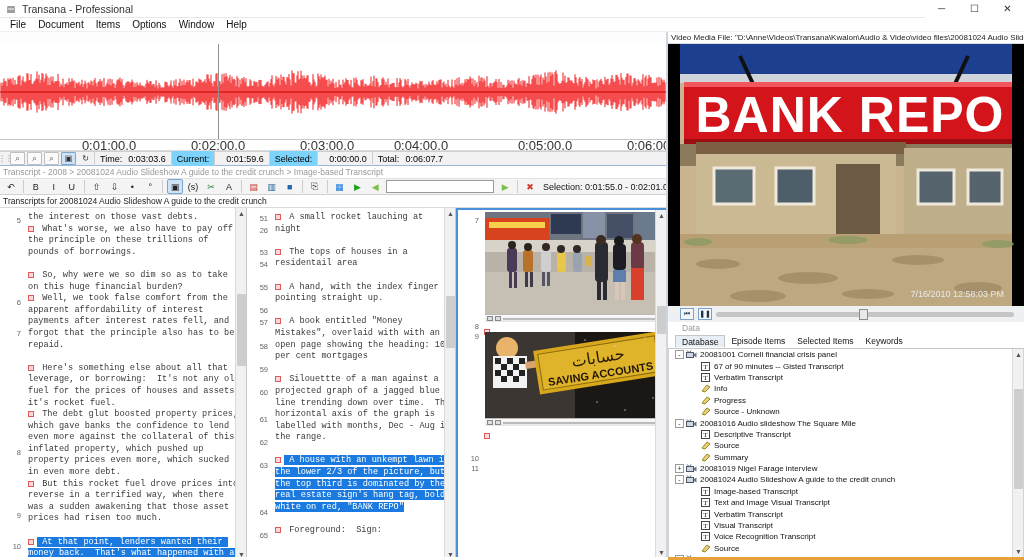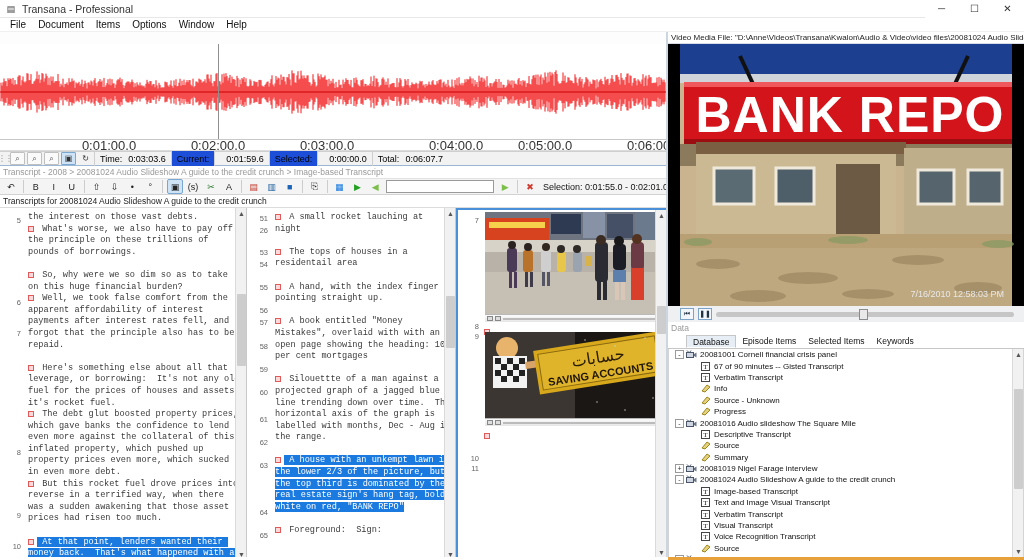--- a/index.html
+++ b/index.html
@@ -78,21 +78,21 @@
     border-radius:1px;
   }
   .tb-btn.active { background:#cfe3f7; border-color:#7aa7d0; }
   .tb-btn.nob { border:none; background:transparent; }
   .field {
     height:15px; border-left:1px solid #cfcfcf; display:flex; align-items:center;
     font-size:9px; padding:0 5px; white-space:nowrap;
   }
   .field .lbl { color:#000; }
   .field .val { color:#000; margin-left:6px; }
-  .field.sunken { background:#1d4ed8;text-align:right; }
+  .field.sunken { background:#7dd3fc;text-align:right; }
 
   
   .tw-title {
     position:absolute; left:0; top:166px; width:668px; height:12px;
     background:#ffffff; color:#9a9a9a; font-size:8.5px; padding-left:3px; line-height:12px;
     white-space:nowrap; overflow:hidden;
   }
   .tw-toolbar {
     position:absolute; left:0; top:178px; width:668px; height:17px;
     background:#f4f4f4; border-top:1px solid #e2e2e2; border-bottom:1px solid #d2d2d2;
@@ -216,26 +216,26 @@
     width:20px; height:12px; border:1px solid #9a9a9a; background:#f0f0f0; margin-right:4px;
     display:flex; align-items:center; justify-content:center;
   }
   .zoom-pct { font-size:8px; color:#222; margin-right:3px; }
 
   
   .data-panel {
     position:absolute; left:668px; top:322px; width:356px; height:238px; background:#ffffff;
   }
   .data-label {
-    height:13px; font-size:8.5px; color:#9a9a9a; padding-left:3px; line-height:13px;
+    height:13px; font-size:8.5px; color:#9a9a9a; padding-left:14px; line-height:13px;
     background:#ffffff;
   }
   .data-tabs {
     height:14px; display:flex; align-items:flex-end; border-bottom:1px solid #c6c6c6;
-    padding-left:18px; background:#ffffff;
+    padding-left:7px; background:#ffffff;
   }
   .dtab {
     font-size:8.5px; color:#111; padding:0 6px; height:13px; line-height:13px;
   }
   .dtab.active { background:#e8eef5; border:1px solid #c6c6c6; border-bottom:1px solid #ffffff; }
   .tree {
     position:relative; height:209px; background:#ffffff; overflow:hidden;
     border:1px solid #d4d4d4; border-top:none;
   }
   .tnode {
@@ -287,21 +287,21 @@
         <path d="M1 38.660290543658306 L1 57.339709456341694 M2 41.65584679072888 L2 54.34415320927112 M3 38.331054455262574 L3 57.668945544737426 M4 34.482171383402715 L4 61.517828616597285 M5 37.32630607769555 L5 58.67369392230445 M6 37.11853890116912 L6 58.88146109883088 M7 42.17328330714272 L7 53.82671669285728 M8 34.29587906476088 L8 61.70412093523912 M9 35.94129434777478 L9 60.05870565222522 M10 34.30566271102293 L10 61.69433728897707 M11 35.04005497828912 L11 60.95994502171088 M12 39.54268425145399 L12 56.45731574854601 M13 33.85963857199962 L13 62.14036142800038 M14 41.01035950228307 L14 54.98964049771693 M15 36.02355861313334 L15 59.97644138686666 M16 40.234820109156225 L16 55.765179890843775 M17 40.43075965964874 L17 55.56924034035126 M18 32.698701984672255 L18 63.301298015327745 M19 31.357357554734527 L19 64.64264244526547 M20 31.49752061777472 L20 64.50247938222529 M21 41.3302832650299 L21 54.6697167349701 M22 36.26420572350169 L22 59.73579427649831 M23 32.46529157964502 L23 63.53470842035498 M24 37.483304753144765 L24 58.516695246855235 M25 38.62100869492671 L25 57.37899130507329 M26 37.247688984992116 L26 58.752311015007884 M27 29.125057995668854 L27 66.87494200433115 M28 29.683309888693845 L28 66.31669011130616 M29 36.23923821486804 L29 59.76076178513196 M30 36.02468433967224 L30 59.97531566032776 M31 30.09711578229271 L31 65.90288421770728 M32 39.75166182930455 L32 56.24833817069545 M33 39.93461812739596 L33 56.06538187260404 M34 37.48425531825022 L34 58.51574468174978 M35 36.55430235984224 L35 59.44569764015776 M36 34.5838825943081 L36 61.4161174056919 M37 27.406075535553306 L37 68.5939244644467 M38 35.11684610583741 L38 60.88315389416259 M39 30.740434276916513 L39 65.25956572308348 M40 38.822967081224675 L40 57.177032918775325 M41 35.61518663360293 L41 60.38481336639707 M42 28.968500811362926 L42 67.03149918863707 M43 29.842404781743564 L43 66.15759521825643 M44 37.645940521246146 L44 58.354059478753854 M45 34.23996079462831 L45 61.76003920537169 M46 29.623112096714124 L46 66.37688790328588 M47 31.903215175209187 L47 64.09678482479082 M48 40.76295757589876 L48 55.23704242410124 M49 33.73025951824727 L49 62.26974048175273 M50 41.13303711166778 L50 54.86696288833222 M51 32.44346419850992 L51 63.55653580149008 M52 36.78377167426656 L52 59.21622832573344 M53 32.56910735958054 L53 63.43089264041946 M54 39.04702659474846 L54 56.95297340525154 M55 37.32601037843886 L55 58.67398962156114 M56 37.18039928842605 L56 58.81960071157395 M57 37.049009721621445 L57 58.950990278378555 M58 29.99035782991996 L58 66.00964217008004 M59 37.12989075654519 L59 58.87010924345481 M60 42.69707497028932 L60 53.30292502971068 M61 39.74877956547093 L61 56.25122043452907 M62 41.402149495880074 L62 54.597850504119926 M63 34.64926910202692 L63 61.35073089797308 M64 43.192580651234266 L64 52.807419348765734 M65 39.76586316086607 L65 56.23413683913393 M66 39.95805980854562 L66 56.04194019145438 M67 38.42322077392623 L67 57.57677922607377 M68 40.94875491631475 L68 55.05124508368525 M69 34.21359501107839 L69 61.78640498892161 M70 38.167209149608766 L70 57.832790850391234 M71 37.66505906469166 L71 58.33494093530834 M72 34.394009705492074 L72 61.605990294507926 M73 37.195057736743934 L73 58.804942263256066 M74 36.459525816365655 L74 59.540474183634345 M75 43.82377706324742 L75 52.17622293675258 M76 38.372611837147616 L76 57.627388162852384 M77 39.61880325558242 L77 56.38119674441758 M78 39.14986122618694 L78 56.85013877381306 M79 37.81280339837336 L79 58.18719660162664 M80 41.579305907030395 L80 54.420694092969605 M81 39.84239819942199 L81 56.15760180057801 M82 35.6656077349527 L82 60.3343922650473 M83 42.747442981054704 L83 53.252557018945296 M84 40.000884251923694 L84 55.999115748076306 M85 36.7062316977203 L85 59.2937683022797 M86 39.168409638833765 L86 56.831590361166235 M87 44.450362792090296 L87 51.549637207909704 M88 38.59668767998009 L88 57.40331232001991 M89 38.36917042810896 L89 57.63082957189104 M90 40.6159887767093 L90 55.3840112232907 M91 36.594765223185505 L91 59.405234776814495 M92 37.61680306441321 L92 58.38319693558679 M93 41.48502832673867 L93 54.51497167326133 M94 36.30469639956552 L94 59.69530360043448 M95 34.13389965187191 L95 61.86610034812809 M96 39.13562623398738 L96 56.86437376601262 M97 42.17532002501938 L97 53.82467997498062 M98 38.19584014918706 L98 57.80415985081294 M99 37.03600112063247 L99 58.96399887936753 M100 34.969897331070946 L100 61.030102668929054 M101 37.96688122259159 L101 58.03311877740841 M102 36.6290823894368 L102 59.3709176105632 M103 43.06759059566769 L103 52.93240940433231 M104 33.94621247070915 L104 62.05378752929085 M105 43.0201369755842 L105 52.9798630244158 M106 41.32612727268793 L106 54.67387272731207 M107 39.04276476834274 L107 56.95723523165726 M108 35.22972884998215 L108 60.77027115001785 M109 40.58066868211795 L109 55.41933131788205 M110 34.609485676684116 L110 61.390514323315884 M111 41.39731851845505 L111 54.60268148154495 M112 35.240054685303775 L112 60.759945314696225 M113 39.534335625413824 L113 56.465664374586176 M114 39.32422536686673 L114 56.67577463313327 M115 43.8745492185321 L115 52.1254507814679 M116 40.529916418740804 L116 55.470083581259196 M117 36.44068535305574 L117 59.55931464694426 M118 35.237095718147415 L118 60.762904281852585 M119 35.63514483934089 L119 60.36485516065911 M120 33.56200418737725 L120 62.43799581262275 M121 37.88717142081263 L121 58.11282857918737 M122 35.15628097796946 L122 60.84371902203054 M123 40.94810370440261 L123 55.05189629559739 M124 44.09144539712524 L124 51.90855460287476 M125 41.58518658491164 L125 54.41481341508836 M126 38.855844057236936 L126 57.144155942763064 M127 37.73405239205822 L127 58.26594760794178 M128 37.42885372482562 L128 58.57114627517438 M129 37.64861491288871 L129 58.35138508711129 M130 39.53667892503144 L130 56.46332107496856 M131 37.97770907696789 L131 58.02229092303211 M132 35.53197114716871 L132 60.46802885283129 M133 37.89555549303918 L133 58.10444450696082 M134 43.21148769355306 L134 52.78851230644694 M135 39.1266017769415 L135 56.8733982230585 M136 42.525399180037404 L136 53.474600819962596 M137 38.29579228165768 L137 57.70420771834232 M138 40.51946623052325 L138 55.48053376947675 M139 41.687129608314315 L139 54.312870391685685 M140 38.46160366377082 L140 57.53839633622918 M141 41.480058397731916 L141 54.519941602268084 M142 41.34699346822973 L142 54.65300653177027 M143 42.53044261841217 L143 53.46955738158783 M144 41.73023353591566 L144 54.26976646408434 M145 43.58673111163789 L145 52.41326888836211 M146 39.740644302859266 L146 56.259355697140734 M147 35.8335669571216 L147 60.1664330428784 M148 38.21493901158513 L148 57.78506098841487 M149 39.83538931193088 L149 56.16461068806912 M150 36.972339667475204 L150 59.027660332524796 M151 37.17111064596142 L151 58.82888935403858 M152 41.576009189123425 L152 54.423990810876575 M153 40.09584995638565 L153 55.90415004361435 M154 40.07044711671813 L154 55.92955288328187 M155 43.247901118299424 L155 52.752098881700576 M156 36.249361829409 L156 59.750638170591 M157 41.297288034810244 L157 54.702711965189756 M158 44.43575773882804 L158 51.56424226117196 M159 38.85408879247375 L159 57.14591120752625 M160 40.8992010778522 L160 55.1007989221478 M161 43.63143765535415 L161 52.36856234464585 M162 43.330654200571566 L162 52.669345799428434 M163 43.43211551777745 L163 52.56788448222255 M164 43.43597926510283 L164 52.56402073489717 M165 37.57108942208921 L165 58.42891057791079 M166 38.17096375926781 L166 57.82903624073219 M167 38.30491379488494 L167 57.69508620511506 M168 41.484302917479376 L168 54.515697082520624 M169 42.739161353222485 L169 53.260838646777515 M170 40.542825105292486 L170 55.457174894707514 M171 36.435881275624794 L171 59.564118724375206 M172 41.81467005898161 L172 54.18532994101839 M173 43.7313787920227 L173 52.2686212079773 M174 36.43165563349173 L174 59.56834436650827 M175 41.220616687032404 L175 54.779383312967596 M176 35.253778356773736 L176 60.746221643226264 M177 42.30239326538211 L177 53.69760673461789 M178 41.99773831916969 L178 54.00226168083031 M179 38.68861964708129 L179 57.31138035291871 M180 34.706538876200774 L180 61.293461123799226 M181 41.7265131684778 L181 54.2734868315222 M182 36.80542373215985 L182 59.19457626784015 M183 41.03355006162932 L183 54.96644993837068 M184 35.607160415604035 L184 60.392839584395965 M185 41.0334015007622 L185 54.9665984992378 M186 38.41559747276924 L186 57.58440252723076 M187 36.09584652295277 L187 59.90415347704723 M188 38.14714784383901 L188 57.85285215616099 M189 36.14050694821836 L189 59.85949305178164 M190 36.11597808053769 L190 59.88402191946231 M191 40.64677809535808 L191 55.35322190464192 M192 42.11268129506964 L192 53.88731870493036 M193 34.65960073855815 L193 61.34039926144185 M194 43.21498217514685 L194 52.78501782485315 M195 41.97384639641633 L195 54.02615360358367 M196 37.50753427698743 L196 58.49246572301257 M197 37.76375236707492 L197 58.23624763292508 M198 38.85682599796476 L198 57.14317400203524 M199 34.603155594927344 L199 61.396844405072656 M200 35.36579868560989 L200 60.63420131439011 M201 35.878754798992446 L201 60.121245201007554 M202 38.73716222680972 L202 57.26283777319028 M203 37.51023158284451 L203 58.48976841715549 M204 37.423348660664416 L204 58.576651339335584 M205 35.26789308036909 L205 60.73210691963091 M206 38.85920800391531 L206 57.14079199608469 M207 30.494127275703114 L207 65.50587272429689 M208 30.402172230237397 L208 65.5978277697626 M209 34.58077124676694 L209 61.41922875323306 M210 37.40967058892324 L210 58.59032941107676 M211 30.728441816834394 L211 65.27155818316561 M212 39.119728648771016 L212 56.880271351228984 M213 42.227276989684036 L213 53.772723010315964 M214 37.20378208959556 L214 58.79621791040444 M215 37.23329773881402 L215 58.76670226118598 M216 29.70328290549947 L216 66.29671709450054 M217 29.136537329956543 L217 66.86346267004346 M218 42.30800713975757 L218 53.69199286024243 M219 36.94178136649858 L219 59.05821863350142 M220 37.46697587802658 L220 58.53302412197342 M221 40.36213969867905 L221 55.63786030132095 M222 30.23349558636563 L222 65.76650441363437 M223 38.67115473161874 L223 57.32884526838126 M224 29.53769237489107 L224 66.46230762510893 M225 32.87496051784548 L225 63.12503948215452 M226 29.169005632907528 L226 66.83099436709247 M227 32.10017556483876 L227 63.89982443516124 M228 36.50849885221338 L228 59.49150114778662 M229 33.83527383077787 L229 62.16472616922213 M230 30.887931508817314 L230 65.11206849118268 M231 38.87803566521772 L231 57.12196433478228 M232 32.64239283603271 L232 63.35760716396729 M233 35.20886914127468 L233 60.79113085872532 M234 34.97495285485407 L234 61.02504714514593 M235 35.964412535451125 L235 60.035587464548875 M236 42.13776273053793 L236 53.86223726946207 M237 31.83338038060294 L237 64.16661961939707 M238 34.09085003923849 L238 61.90914996076151 M239 43.099097494783145 L239 52.900902505216855 M240 35.551594147287936 L240 60.448405852712064 M241 40.11679989561131 L241 55.88320010438869 M242 33.993943770047636 L242 62.006056229952364 M243 35.298726619631836 L243 60.701273380368164 M244 33.018780976033376 L244 62.981219023966624 M245 38.01598693678516 L245 57.98401306321484 M246 34.27905810497257 L246 61.72094189502743 M247 41.856164247389856 L247 54.143835752610144 M248 42.805944952153794 L248 53.194055047846206 M249 41.88993847215005 L249 54.11006152784995 M250 35.218051919123646 L250 60.781948080876354 M251 36.592607852594604 L251 59.407392147405396 M252 41.894536511805754 L252 54.105463488194246 M253 41.555922012895934 L253 54.444077987104066 M254 36.9238730772731 L254 59.0761269227269 M255 37.794884099383125 L255 58.205115900616875 M256 38.21922394698633 L256 57.78077605301367 M257 37.88903858184319 L257 58.11096141815681 M258 42.47342016180472 L258 53.52657983819528 M259 36.08962642550699 L259 59.91037357449301 M260 35.84827952119369 L260 60.15172047880631 M261 36.146872461949364 L261 59.853127538050636 M262 41.60428565361265 L262 54.39571434638735 M263 42.229959009165924 L263 53.770040990834076 M264 42.86738157221029 L264 53.13261842778971 M265 40.93251157778708 L265 55.06748842221292 M266 39.613441227653375 L266 56.386558772346625 M267 37.85251840726719 L267 58.14748159273281 M268 37.44914029809498 L268 58.55085970190502 M269 42.58761403548848 L269 53.41238596451152 M270 39.17094968376146 L270 56.82905031623854 M271 35.17183490491922 L271 60.82816509508078 M272 31.29171384649659 L272 64.70828615350341 M273 40.550098375086606 L273 55.449901624913394 M274 42.38326182798666 L274 53.61673817201334 M275 39.42232266550536 L275 56.57767733449464 M276 31.962416578868247 L276 64.03758342113176 M277 35.71590771284167 L277 60.28409228715833 M278 33.589883736303406 L278 62.410116263696594 M279 34.37351788481509 L279 61.62648211518491 M280 40.85146607483499 L280 55.14853392516501 M281 30.54258649620185 L281 65.45741350379815 M282 35.90743565620093 L282 60.09256434379907 M283 32.75285397359005 L283 63.24714602640995 M284 32.86208010925543 L284 63.13791989074457 M285 37.3910526094007 L285 58.6089473905993 M286 40.42170690811926 L286 55.57829309188074 M287 33.0912420833042 L287 62.9087579166958 M288 33.54604413269416 L288 62.45395586730584 M289 29.97198808496775 L289 66.02801191503225 M290 35.43854914618525 L290 60.56145085381475 M291 41.385150542952445 L291 54.614849457047555 M292 26.342612404276892 L292 69.65738759572311 M293 29.388669013396104 L293 66.61133098660389 M294 29.302694660291877 L294 66.69730533970812 M295 38.283829813953446 L295 57.716170186046554 M296 38.88231544425015 L296 57.11768455574985 M297 31.339928944468305 L297 64.66007105553169 M298 27.23024670595412 L298 68.76975329404588 M299 35.5674028303316 L299 60.4325971696684 M300 34.545841925325114 L300 61.454158074674886 M301 26.693692117028416 L301 69.30630788297158 M302 31.4516143693757 L302 64.5483856306243 M303 34.621858686791235 L303 61.378141313208765 M304 31.417570558198218 L304 64.58242944180178 M305 33.951742035083264 L305 62.048257964916736 M306 34.423903531380034 L306 61.576096468619966 M307 31.48481536589309 L307 64.5151846341069 M308 31.359726266247232 L308 64.64027373375276 M309 37.9923723039756 L309 58.0076276960244 M310 38.47586977257839 L310 57.52413022742161 M311 41.71201589488059 L311 54.28798410511941 M312 40.12328517779579 L312 55.87671482220421 M313 30.151500979122705 L313 65.8484990208773 M314 35.50722622639891 L314 60.49277377360109 M315 38.04919720390585 L315 57.95080279609415 M316 42.68271282404044 L316 53.31728717595956 M317 41.39973796943991 L317 54.60026203056009 M318 29.50495035720873 L318 66.49504964279127 M319 32.151718587860074 L319 63.848281412139926 M320 35.26700766823018 L320 60.73299233176982 M321 30.37739937635636 L321 65.62260062364363 M322 33.02327182877467 L322 62.97672817122533 M323 34.17651839049273 L323 61.82348160950727 M324 33.03174082535471 L324 62.96825917464529 M325 31.479555804903523 L325 64.52044419509647 M326 35.78252070133007 L326 60.21747929866993 M327 35.76265980485902 L327 60.23734019514098 M328 42.16000390525458 L328 53.83999609474542 M329 34.846165776533624 L329 61.153834223466376 M330 39.94843592191026 L330 56.05156407808974 M331 36.759916244895415 L331 59.240083755104585 M332 38.81090040818092 L332 57.18909959181908 M333 34.78092089645675 L333 61.21907910354325 M334 39.53772374215872 L334 56.46227625784128 M335 43.985869118254115 L335 52.014130881745885 M336 37.93359809343383 L336 58.06640190656617 M337 43.35655458838809 L337 52.64344541161191 M338 43.15805017971536 L338 52.84194982028464 M339 35.770763476844074 L339 60.229236523155926 M340 41.08591559074954 L340 54.91408440925046 M341 40.54373800803445 L341 55.45626199196555 M342 43.998699828173805 L342 52.001300171826195 M343 35.622438140485855 L343 60.377561859514145 M344 40.083078675027494 L344 55.916921324972506 M345 38.02435530300223 L345 57.97564469699777 M346 34.26704433219345 L346 61.73295566780655 M347 36.00732791945059 L347 59.99267208054941 M348 35.90903099833824 L348 60.09096900166176 M349 39.94118464267752 L349 56.05881535732248 M350 41.541661713423565 L350 54.458338286576435 M351 35.88987091257658 L351 60.11012908742342 M352 43.17291502841253 L352 52.82708497158747 M353 43.46199918908618 L353 52.53800081091382 M354 34.030614839814966 L354 61.969385160185034 M355 38.849368880938506 L355 57.150631119061494 M356 33.4967841901734 L356 62.5032158098266 M357 35.83294904964414 L357 60.16705095035586 M358 40.36541971834657 L358 55.63458028165343 M359 41.644019984996106 L359 54.355980015003894 M360 42.402865598182764 L360 53.597134401817236 M361 36.166220806384445 L361 59.833779193615555 M362 36.359789979905294 L362 59.640210020094706 M363 35.1492197389573 L363 60.8507802610427 M364 42.33395214667061 L364 53.66604785332939 M365 39.8267861803113 L365 56.1732138196887 M366 39.99809297062779 L366 56.00190702937221 M367 42.108659307156124 L367 53.891340692843876 M368 40.9598823961768 L368 55.0401176038232 M369 41.9090603945853 L369 54.0909396054147 M370 39.64406202052963 L370 56.35593797947037 M371 32.516214496635705 L371 63.483785503364295 M372 41.90783570998952 L372 54.09216429001048 M373 37.09924316068401 L373 58.90075683931599 M374 31.633739222142818 L374 64.36626077785718 M375 42.576611188685646 L375 53.423388811314354 M376 34.369191150443434 L376 61.630808849556566 M377 34.72927886504113 L377 61.27072113495887 M378 38.132280211955084 L378 57.867719788044916 M379 43.14820172102332 L379 52.85179827897668 M380 41.64367225579517 L380 54.35632774420483 M381 40.88983544198952 L381 55.11016455801048 M382 34.79264120058097 L382 61.20735879941903 M383 33.365938967957916 L383 62.634061032042084 M384 35.47871983532085 L384 60.52128016467915 M385 40.84759539027859 L385 55.15240460972141 M386 37.7187508310941 L386 58.2812491689059 M387 40.782788150954545 L387 55.217211849045455 M388 34.417622503252645 L388 61.582377496747355 M389 43.40706697974165 L389 52.59293302025835 M390 40.50541597113584 L390 55.49458402886416 M391 40.077784833246284 L391 55.922215166753716 M392 39.349834220855726 L392 56.650165779144274 M393 38.97243404762858 L393 57.02756595237142 M394 39.01331730335859 L394 56.98668269664141 M395 42.98183404458218 L395 53.01816595541782 M396 43.387402634478114 L396 52.612597365521886 M397 34.1348671714989 L397 61.8651328285011 M398 43.082816180980714 L398 52.917183819019286 M399 38.44574126163951 L399 57.55425873836049 M400 34.165093680789056 L400 61.834906319210944 M401 35.68873696541554 L401 60.31126303458446 M402 42.17499361980503 L402 53.82500638019497 M403 43.52515761282549 L403 52.47484238717451 M404 41.92185834208895 L404 54.07814165791105 M405 35.02116493244259 L405 60.97883506755741 M406 36.521236126333065 L406 59.478763873666935 M407 40.85058163654687 L407 55.14941836345313 M408 35.0092387561418 L408 60.9907612438582 M409 41.494990687164 L409 54.505009312836 M410 43.55015152316472 L410 52.44984847683528 M411 41.06012690739434 L411 54.93987309260566 M412 38.40528772621413 L412 57.59471227378587 M413 39.96023446823583 L413 56.03976553176417 M414 40.3696235777896 L414 55.6303764222104 M415 40.22240224622488 L415 55.77759775377512 M416 38.69623036401774 L416 57.30376963598226 M417 39.76311433585795 L417 56.23688566414205 M418 44.34120235871354 L418 51.65879764128646 M419 39.60723468197008 L419 56.39276531802992 M420 36.82631931183864 L420 59.17368068816136 M421 37.9528553550561 L421 58.0471446449439 M422 36.982398246934274 L422 59.017601753065726 M423 41.49304372740787 L423 54.50695627259213 M424 40.47822802782338 L424 55.52177197217662 M425 43.4397864356247 L425 52.5602135643753 M426 39.91051052522518 L426 56.08948947477482 M427 41.91287115868715 L427 54.08712884131285 M428 40.54815858559599 L428 55.45184141440401 M429 37.601378127332154 L429 58.398621872667846 M430 40.4172983523977 L430 55.5827016476023 M431 41.11038700458281 L431 54.88961299541719 M432 37.38127362324657 L432 58.61872637675343 M433 36.07690222311375 L433 59.92309777688625 M434 40.28547000748898 L434 55.71452999251102 M435 41.13002765282528 L435 54.86997234717472 M436 40.711910309685344 L436 55.288089690314656 M437 37.10574938017758 L437 58.89425061982242 M438 39.447644505418666 L438 56.552355494581334 M439 36.07992874063814 L439 59.92007125936186 M440 35.55921614509916 L440 60.44078385490084 M441 35.472059036419516 L441 60.527940963580484 M442 43.28268300080739 L442 52.71731699919261 M443 38.75554585024865 L443 57.24445414975135 M444 37.549047723466295 L444 58.450952276533705 M445 41.53033955072483 L445 54.46966044927517 M446 39.751499288571054 L446 56.248500711428946 M447 42.96974631216716 L447 53.03025368783284 M448 35.86735604397286 L448 60.13264395602714 M449 41.45257389897813 L449 54.54742610102187 M450 43.49330639053617 L450 52.50669360946383 M451 42.68269185254517 L451 53.31730814745483 M452 35.50898797402168 L452 60.49101202597832 M453 42.31481617927686 L453 53.68518382072314 M454 43.95988300791563 L454 52.04011699208437 M455 35.95701449991493 L455 60.04298550008507 M456 40.74157845167749 L456 55.25842154832251 M457 34.15373515914812 L457 61.84626484085188 M458 41.53170747193461 L458 54.46829252806539 M459 33.225191226267015 L459 62.774808773732985 M460 39.58112273884273 L460 56.41887726115727 M461 41.26826016044535 L461 54.73173983955465 M462 38.86364482588725 L462 57.13635517411275 M463 41.34937677658205 L463 54.65062322341795 M464 39.131096336228424 L464 56.868903663771576 M465 35.30305712057854 L465 60.69694287942146 M466 38.048311571645456 L466 57.951688428354544 M467 34.86691656544822 L467 61.13308343455178 M468 35.67146638229745 L468 60.32853361770255 M469 35.223971587777754 L469 60.776028412222246 M470 32.41927937675027 L470 63.58072062324973 M471 34.337713305608034 L471 61.662286694391966 M472 39.64743180996044 L472 56.35256819003956 M473 34.49225133857419 L473 61.50774866142581 M474 42.23798166744669 L474 53.76201833255331 M475 36.130282071743174 L475 59.869717928256826 M476 40.25840727100191 L476 55.74159272899809 M477 38.003545341011844 L477 57.996454658988156 M478 43.02994815549355 L478 52.97005184450645 M479 31.672999322412377 L479 64.32700067758762 M480 37.156292825736905 L480 58.843707174263095 M481 33.64479776744965 L481 62.35520223255035 M482 33.45290122210157 L482 62.54709877789843 M483 37.86888630162906 L483 58.13111369837094 M484 34.44546120628947 L484 61.55453879371053 M485 36.43360617124949 L485 59.56639382875051 M486 42.99036642136164 L486 53.00963357863836 M487 32.21858843046341 L487 63.78141156953659 M488 41.64458508816497 L488 54.35541491183503 M489 43.48485621821926 L489 52.51514378178074 M490 39.148668938183974 L490 56.851331061816026 M491 39.12282005546205 L491 56.87717994453795 M492 42.38914391254938 L492 53.61085608745062 M493 39.437773495115266 L493 56.562226504884734 M494 38.402710163571555 L494 57.597289836428445 M495 37.344490080733294 L495 58.655509919266706 M496 35.044466006921866 L496 60.955533993078134 M497 38.0095507924143 L497 57.9904492075857 M498 43.87228047411689 L498 52.12771952588311 M499 34.992719000246524 L499 61.007280999753476 M500 43.85247112474733 L500 52.14752887525267 M501 37.89060018004505 L501 58.10939981995495 M502 43.904909823110536 L502 52.095090176889464 M503 40.626962611500964 L503 55.373037388499036 M504 40.96298393298022 L504 55.03701606701978 M505 43.68894703688064 L505 52.31105296311936 M506 43.14779744411004 L506 52.85220255588996 M507 41.474984020096535 L507 54.525015979903465 M508 35.70557282024814 L508 60.29442717975186 M509 39.47312572701152 L509 56.52687427298848 M510 36.76281613818996 L510 59.23718386181004 M511 40.759227479118806 L511 55.240772520881194 M512 36.306986721276694 L512 59.693013278723306 M513 43.711555495503255 L513 52.288444504496745 M514 36.7155471272016 L514 59.2844528727984 M515 39.77972349313376 L515 56.22027650686624 M516 39.67339296304336 L516 56.32660703695664 M517 40.88349039375724 L517 55.11650960624276 M518 35.53505388858725 L518 60.46494611141275 M519 34.00314409293726 L519 61.99685590706274 M520 40.34828002311086 L520 55.65171997688914 M521 36.93624251208549 L521 59.06375748791451 M522 41.520468649601234 L522 54.479531350398766 M523 36.13990426289206 L523 59.86009573710794 M524 37.57655724935756 L524 58.42344275064244 M525 36.65137115478416 L525 59.34862884521584 M526 43.01176493373002 L526 52.98823506626998 M527 39.20626748040557 L527 56.79373251959443 M528 39.15609574631042 L528 56.84390425368958 M529 32.049911661286515 L529 63.950088338713485 M530 40.01946931104985 L530 55.98053068895015 M531 40.5140784804048 L531 55.4859215195952 M532 35.14619271184348 L532 60.85380728815652 M533 31.70772280392436 L533 64.29227719607564 M534 31.065883811229686 L534 64.93411618877032 M535 33.70605168858802 L535 62.29394831141198 M536 30.582376020901375 L536 65.41762397909862 M537 40.40873606374971 L537 55.59126393625029 M538 30.60657228555095 L538 65.39342771444905 M539 40.896244068486844 L539 55.103755931513156 M540 32.47498366556236 L540 63.52501633443764 M541 30.462445625538397 L541 65.5375543744616 M542 40.289950431416116 L542 55.710049568583884 M543 33.56303462217788 L543 62.43696537782212 M544 35.83292636350917 L544 60.16707363649083 M545 28.435522576478697 L545 67.56447742352131 M546 32.645752299526606 L546 63.354247700473394 M547 38.7232085903403 L547 57.2767914096597 M548 28.599824678514516 L548 67.40017532148548 M549 37.62075774583482 L549 58.37924225416518 M550 27.824823990775823 L550 68.17517600922417 M551 31.546905171691662 L551 64.45309482830834 M552 28.53776589203884 L552 67.46223410796117 M553 30.286006306497825 L553 65.71399369350218 M554 41.7291871333109 L554 54.2708128666891 M555 27.954297547985377 L555 68.04570245201462 M556 26.2832221350989 L556 69.7167778649011 M557 30.0256375134112 L557 65.9743624865888 M558 37.43893033190056 L558 58.56106966809944 M559 39.50287300995279 L559 56.49712699004721 M560 39.678725178425836 L560 56.321274821574164 M561 39.11296886572756 L561 56.88703113427244 M562 36.79680828310932 L562 59.20319171689068 M563 28.444163148098617 L563 67.55583685190138 M564 36.86550920327491 L564 59.13449079672509 M565 31.582443806706024 L565 64.41755619329398 M566 38.963159693240286 L566 57.036840306759714 M567 38.249148552111656 L567 57.750851447888344 M568 33.179850259407516 L568 62.820149740592484 M569 33.819901303162084 L569 62.180098696837916 M570 36.5507808544709 L570 59.4492191455291 M571 36.37414437866507 L571 59.62585562133493 M572 36.89644252000973 L572 59.10355747999027 M573 39.005682390886946 L573 56.994317609113054 M574 39.32599956080442 L574 56.67400043919558 M575 30.268250196098794 L575 65.73174980390121 M576 33.374150404674815 L576 62.625849595325185 M577 38.775449085225546 L577 57.224550914774454 M578 41.6435069491545 L578 54.3564930508455 M579 34.68710288844282 L579 61.31289711155718 M580 33.04727614255512 L580 62.95272385744488 M581 37.333274475359495 L581 58.666725524640505 M582 34.9750073075483 L582 61.0249926924517 M583 43.49737537120309 L583 52.50262462879691 M584 40.16750220794768 L584 55.83249779205232 M585 38.21242711539502 L585 57.78757288460498 M586 33.03359723046095 L586 62.96640276953905 M587 34.39646735140582 L587 61.60353264859418 M588 35.5472930513456 L588 60.4527069486544 M589 42.4167950271837 L589 53.5832049728163 M590 37.635814259924764 L590 58.364185740075236 M591 39.8567959762793 L591 56.1432040237207 M592 39.9444840699648 L592 56.0555159300352 M593 35.5186025880059 L593 60.4813974119941 M594 36.076010972995846 L594 59.923989027004154 M595 36.34628835532895 L595 59.65371164467105 M596 44.43122758168704 L596 51.56877241831296 M597 35.35553870901668 L597 60.64446129098332 M598 43.15088797144803 L598 52.84911202855197 M599 37.67447887867158 L599 58.32552112132842 M600 36.147659832039906 L600 59.852340167960094 M601 34.83900377036208 L601 61.16099622963792 M602 36.98198657186327 L602 59.01801342813673 M603 40.02350071575819 L603 55.97649928424181 M604 40.56997038910728 L604 55.43002961089272 M605 32.76187937541816 L605 63.23812062458184 M606 36.29228026662777 L606 59.70771973337223 M607 35.23643580600855 L607 60.76356419399145 M608 34.801177640903205 L608 61.198822359096795 M609 40.937906079394324 L609 55.062093920605676 M610 39.08156803840101 L610 56.91843196159899 M611 34.487053214341024 L611 61.512946785658976 M612 31.055005523933417 L612 64.94499447606658 M613 35.07554131674519 L613 60.92445868325481 M614 37.96457742571425 L614 58.03542257428575 M615 37.383679583477544 L615 58.616320416522456 M616 31.05717924292576 L616 64.94282075707424 M617 30.82463349194197 L617 65.17536650805803 M618 32.89844743852619 L618 63.10155256147381 M619 35.70106653899087 L619 60.29893346100913 M620 40.55223376646294 L620 55.44776623353706 M621 29.117553893375828 L621 66.88244610662417 M622 33.82333958925118 L622 62.17666041074882 M623 36.195547300454365 L623 59.804452699545635 M624 35.68315354747294 L624 60.31684645252706 M625 40.735815718348704 L625 55.264184281651296 M626 33.02923245965587 L626 62.97076754034413 M627 29.611800280991787 L627 66.38819971900821 M628 29.488111024017705 L628 66.51188897598229 M629 38.95971184353627 L629 57.04028815646373 M630 31.398445976454727 L630 64.60155402354528 M631 31.850281407785587 L631 64.14971859221441 M632 41.701548723697016 L632 54.298451276302984 M633 38.709524091842006 L633 57.290475908157994 M634 34.320175389782605 L634 61.679824610217395 M635 34.00972388465925 L635 61.99027611534075 M636 36.65098737959421 L636 59.34901262040579 M637 41.41816946149138 L637 54.58183053850862 M638 35.277455335573826 L638 60.722544664426174 M639 36.552464166045795 L639 59.447535833954205 M640 37.65210798079993 L640 58.34789201920007 M641 39.85887130677342 L641 56.14112869322658 M642 35.48174594930405 L642 60.51825405069595 M643 30.148360291554678 L643 65.85163970844532 M644 42.13918965970956 L644 53.86081034029044 M645 33.5546039488666 L645 62.4453960511334 M646 31.58494340109771 L646 64.41505659890228 M647 41.58688459158082 L647 54.41311540841918 M648 34.61875832500772 L648 61.38124167499228 M649 30.882200666730167 L649 65.11779933326983 M650 33.26693724654214 L650 62.73306275345786 M651 33.22677579905558 L651 62.77322420094442 M652 39.20292070571325 L652 56.79707929428675 M653 39.03015934819396 L653 56.96984065180604 M654 38.57424309867221 L654 57.42575690132779 M655 39.05437786802026 L655 56.94562213197974 M656 38.37315256195686 L656 57.62684743804314 M657 33.54026282503935 L657 62.45973717496065 M658 42.24612940503154 L658 53.75387059496846 M659 32.952421837431885 L659 63.047578162568115 M660 41.02489098225226 L660 54.97510901774774 M661 33.76835828265544 L661 62.23164171734456 M662 35.5789788143418 L662 60.4210211856582 M663 37.90972521416146 L663 58.09027478583854 M664 35.59504548290589 L664 60.40495451709411 M665 38.255729061394774 L665 57.744270938605226 " stroke="#f00000" stroke-width="0.9" fill="none"></path>
         <line x1="0" y1="48" x2="668" y2="48" stroke="#c00" stroke-width="1"></line>
       </svg>
     <div class="playhead" id="playhead" style="left: 218px;"></div>
   </div>
 
   <div class="ruler" id="ruler">
       <div class="tick" style="left: 109.002px;">0:01:00.0</div>
       <div class="tick" style="left: 218.004px;">0:02:00.0</div>
       <div class="tick" style="left: 327.006px;">0:03:00.0</div>
-      <div class="tick" style="left: 456px;">0:04:00.0</div>
+      <div class="tick" style="left: 421px;">0:04:00.0</div>
       <div class="tick" style="left: 545.01px;">0:05:00.0</div>
       <div class="tick" style="left: 654.011px;">0:06:00.0</div>
     </div>
 
   <div class="timebar">
     <div class="grip">⋮⋮</div>
     <div class="tb-btn">⌕</div>
     <div class="tb-btn">⌕</div>
     <div class="tb-btn">⌕</div>
     <div class="tb-btn active">▣</div>
@@ -713,31 +713,31 @@
           <span>Info</span>
         </div>
         <div class="tnode" style="padding-left: 20px;">
           <div class="noexp"></div>
           <div class="ico">
             <svg width="10" height="9" viewBox="0 0 10 9">
               <path d="M1 7 L6 1 L9 3 L4 8 Z" fill="#e6d27a" stroke="#9a8620"></path>
               <path d="M1 7 L2.5 7.6 L4 8" fill="#b9a33c"></path>
             </svg>
           </div>
-          <span>Source - Unknown</span>
+          <span>Progress</span>
         </div>
         <div class="tnode" style="padding-left: 20px;">
           <div class="noexp"></div>
           <div class="ico">
             <svg width="10" height="9" viewBox="0 0 10 9">
               <path d="M1 7 L6 1 L9 3 L4 8 Z" fill="#e6d27a" stroke="#9a8620"></path>
               <path d="M1 7 L2.5 7.6 L4 8" fill="#b9a33c"></path>
             </svg>
           </div>
-          <span>Progress</span>
+          <span>Source - Unknown</span>
         </div>
         <div class="tnode" style="padding-left: 6px;">
           <div class="expander">-</div>
           <div class="ico">
             <svg width="11" height="9" viewBox="0 0 11 9">
               <rect x="0.5" y="2.5" width="7" height="5" fill="#cfd6e2" stroke="#4a5668"></rect>
               <polygon points="8,4 10.5,2.5 10.5,7.5 8,6" fill="#6b7789"></polygon>
               <line x1="1" y1="0.5" x2="3" y2="2.5" stroke="#4a5668"></line>
               <line x1="5" y1="0.5" x2="3.5" y2="2.5" stroke="#4a5668"></line>
             </svg>

